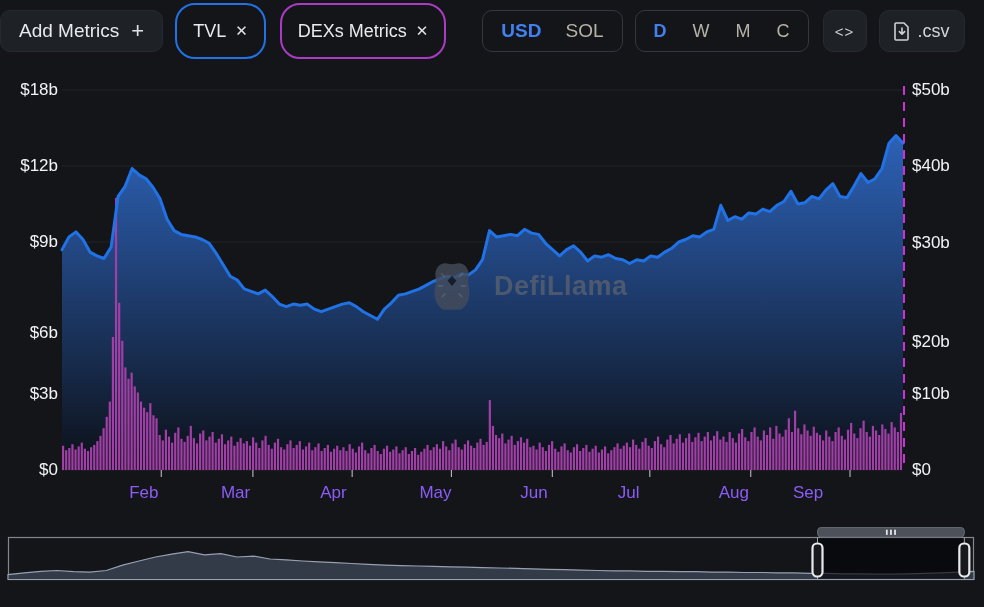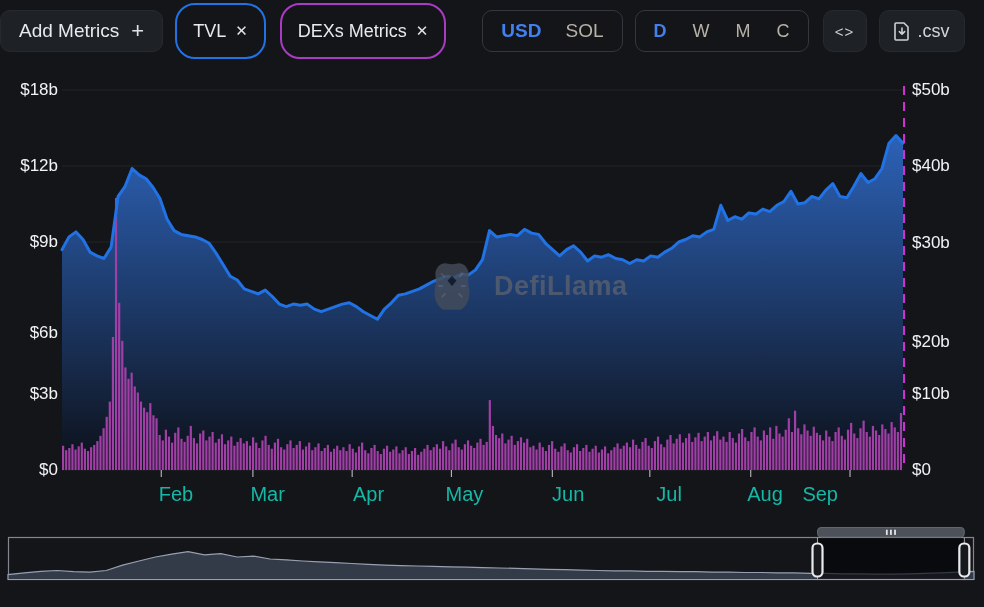--- a/index.html
+++ b/index.html
@@ -22,21 +22,21 @@
   .group.interval{margin-left:12px;gap:26px;font-size:18px;}
   .opt{color:#b7b1a7;cursor:pointer;}
   .opt.active{color:#4280f0;font-weight:700;}
   .sq{margin-left:14px;width:44px;justify-content:center;font-size:15px;color:#cfd1d4;letter-spacing:1px;}
   .csv{margin-left:12px;padding:0 14px;gap:8px;font-size:18px;color:#d3d5d8;}
   
   .chart{position:absolute;left:0;top:52px;width:984px;height:468px;}
   .ylab{position:absolute;width:58px;font-size:17px;color:#f1f2f4;}
   .ylab.left{left:0;text-align:right;}
   .ylab.right{left:912px;text-align:left;}
-  .xlab{position:absolute;width:64px;text-align:right;font-size:20px;color:#14b8a6;}
+  .xlab{position:absolute;width:64px;text-align:left;font-size:17px;color:#8b5cf6;}
   .watermark{position:absolute;left:424px;top:206px;display:flex;align-items:center;gap:14px;opacity:.8;}
   .watermark span{font-size:27px;font-weight:700;color:#59606f;letter-spacing:.5px;}
   
   .navwrap{position:absolute;left:0;top:520px;width:984px;height:87px;}
   svg{display:block;}
 </style>
 </head>
 <body>
 
 <div id="stage">
@@ -400,21 +400,21 @@
       <div class="ylab right" style="top: 181px;">$30b</div>
       <div class="ylab right" style="top: 104px;">$40b</div>
       <div class="ylab right" style="top: 28px;">$50b</div>
       <div class="xlab" style="top: 431px; left: 129.238px;">Feb</div>
       <div class="xlab" style="top: 431px; left: 220.907px;">Mar</div>
       <div class="xlab" style="top: 431px; left: 320.145px;">Apr</div>
       <div class="xlab" style="top: 431px; left: 419.383px;">May</div>
       <div class="xlab" style="top: 431px; left: 520.303px;">Jun</div>
       <div class="xlab" style="top: 431px; left: 617.859px;">Jul</div>
       <div class="xlab" style="top: 431px; left: 718.779px;">Aug</div>
-      <div class="xlab" style="top: 431px; left: 774px;">Sep</div>
+      <div class="xlab" style="top: 431px; left: 793px;">Sep</div>
     </div>
 
   <div class="navwrap">
     <svg id="nav-svg" width="984" height="87">
         <rect x="8.5" y="17.5" width="965" height="42" fill="none" stroke="#82878f" stroke-width="1.2"></rect>
         <path d="M8,59.5 L8.0,54.6 L24.4,52.9 L40.7,51.3 L57.1,50.5 L73.5,51.7 L89.9,52.1 L106.2,50.5 L122.6,45.1 L139.0,41.0 L155.4,37.0 L171.7,34.1 L188.1,31.6 L204.5,34.9 L220.8,33.7 L237.2,37.0 L253.6,36.1 L270.0,39.0 L286.3,39.8 L302.7,41.0 L319.1,41.9 L335.5,42.7 L351.8,43.5 L368.2,44.3 L384.6,45.1 L400.9,45.6 L417.3,46.0 L433.7,46.4 L450.1,46.8 L466.4,47.2 L482.8,47.6 L499.2,48.0 L515.6,48.4 L531.9,48.8 L548.3,49.3 L564.7,49.7 L581.1,50.1 L597.4,50.5 L613.8,50.9 L630.2,50.9 L646.5,51.3 L662.9,51.3 L679.3,51.7 L695.7,51.7 L712.0,52.1 L728.4,52.1 L744.8,52.5 L761.2,52.5 L777.5,52.9 L793.9,52.9 L810.3,53.4 L826.6,53.4 L843.0,53.8 L859.4,53.8 L875.8,54.2 L892.1,54.2 L908.5,53.8 L924.9,53.4 L941.3,52.9 L957.6,52.1 L974.0,51.3 L974,59.5 Z" fill="#343b48" stroke="#97a0b1" stroke-width="1.2"></path>
         <rect x="817.5079999999999" y="18.3" width="146.8320000000001" height="40.4" fill="rgba(4,5,8,0.66)"></rect>
         <line x1="817.5079999999999" y1="17.5" x2="817.5079999999999" y2="59.5" stroke="#9aa0a8"></line>
         <line x1="964.34" y1="17.5" x2="964.34" y2="59.5" stroke="#9aa0a8"></line>
         <rect x="817.5079999999999" y="7.5" width="146.8320000000001" height="9.5" rx="3.5" fill="#4d525a" stroke="#63686f" stroke-width="1"></rect>

